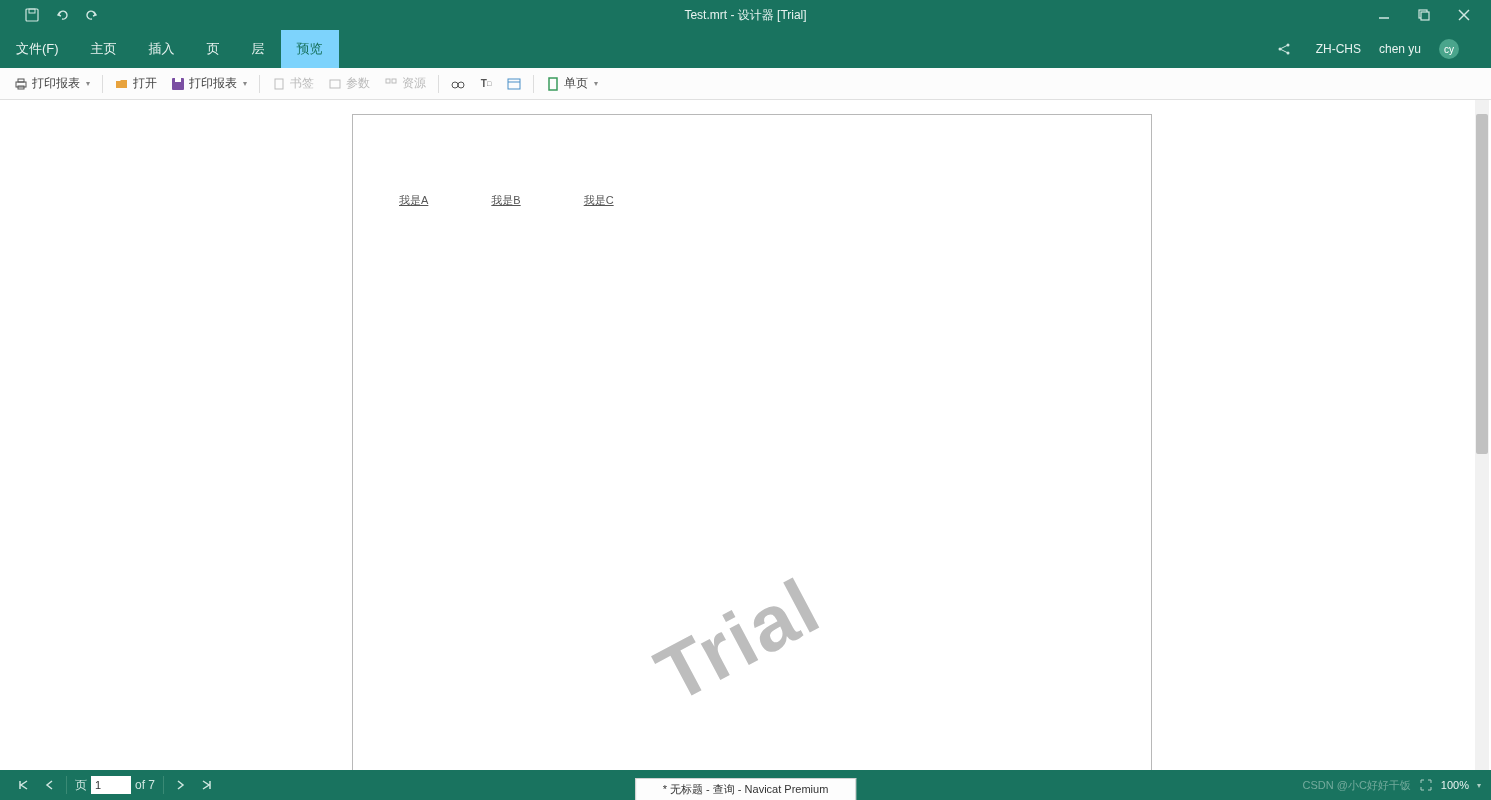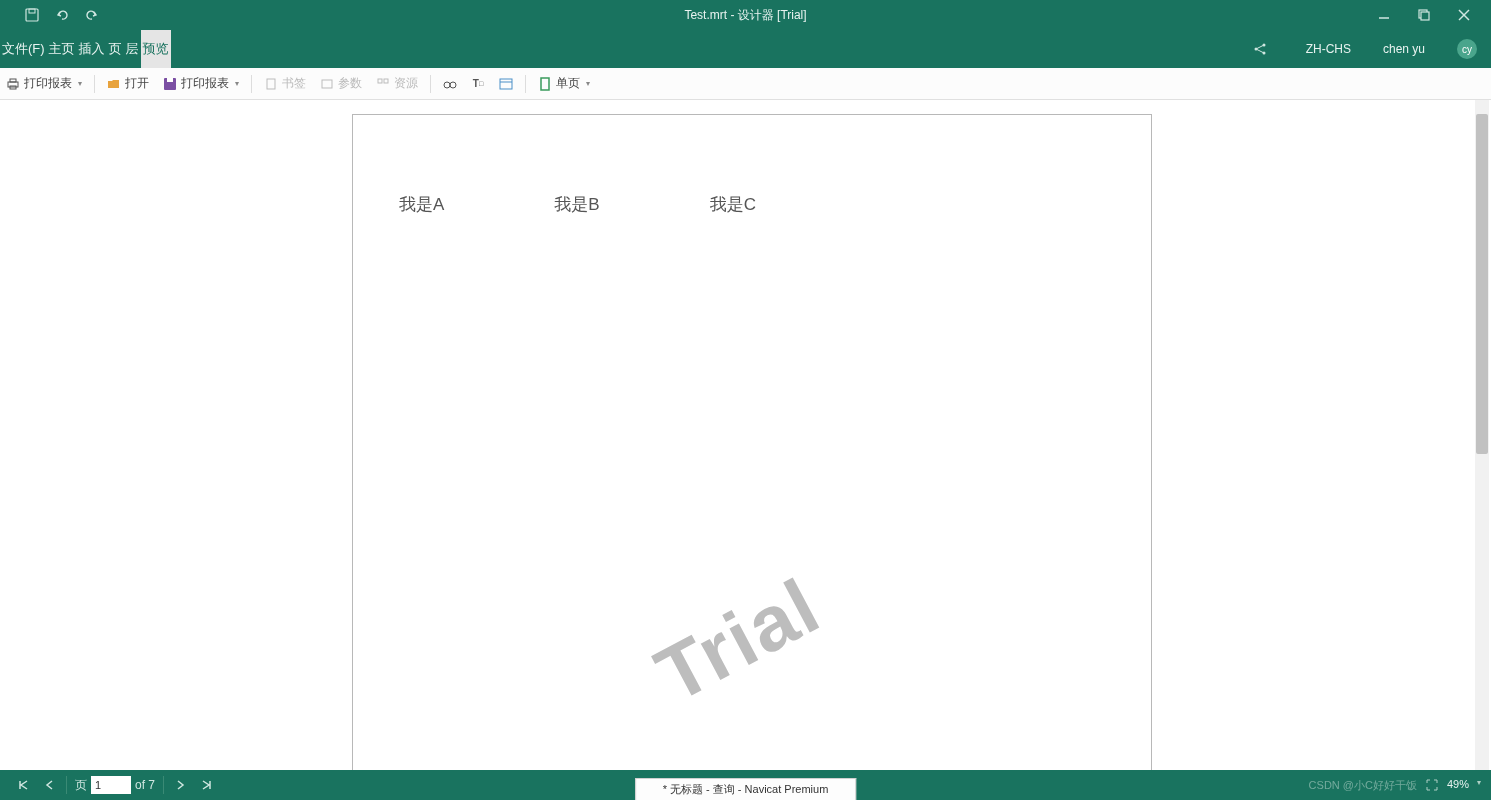--- a/index.html
+++ b/index.html
@@ -9,53 +9,53 @@
 
 .titlebar { height: 30px; background: #19735f; color: #cfe6e0; display: flex; align-items: center; position: relative; }
 .titlebar-left { display: flex; gap: 2px; padding-left: 18px; }
 .tb-btn { width: 28px; height: 28px; display: flex; align-items: center; justify-content: center; cursor: pointer; color: #cfe6e0; }
 .titlebar-title { position: absolute; left: 50%; transform: translateX(-50%); font-size: 12px; color: #e8f3f0; }
 .titlebar-right { margin-left: auto; display: flex; gap: 6px; padding-right: 10px; }
 .win-btn { width: 34px; height: 28px; display: flex; align-items: center; justify-content: center; cursor: pointer; color: #cfe6e0; }
 
 
 .menubar { height: 38px; background: #19735f; display: flex; align-items: stretch; color: #e8f3f0; }
-.menu-item { padding: 0 2px; display: flex; align-items: center; cursor: pointer; font-size: 13px; }
-.menu-item.active { background: #e5e5e5; color: #19735f; }
-.menubar-right { margin-left: auto; display: flex; align-items: center; gap: 32px; padding-right: 14px; font-size: 12px; color: #e8f3f0; }
+.menu-item { padding: 0 16px; display: flex; align-items: center; cursor: pointer; font-size: 13px; }
+.menu-item.active { background: #7dd3fc; color: #19735f; }
+.menubar-right { margin-left: auto; display: flex; align-items: center; gap: 18px; padding-right: 32px; font-size: 12px; color: #e8f3f0; }
 .avatar { width: 20px; height: 20px; border-radius: 50%; background: #4aa58c; display: flex; align-items: center; justify-content: center; font-size: 10px; color: #fff; }
 
 
-.toolbar { height: 32px; background: #fcfcfc; border-bottom: 1px solid #e0e0e0; display: flex; align-items: center; padding: 0 0; gap: 2px; font-size: 12px; }
+.toolbar { height: 32px; background: #fcfcfc; border-bottom: 1px solid #e0e0e0; display: flex; align-items: center; padding: 0 8px; gap: 2px; font-size: 12px; }
 .tool-btn { height: 24px; display: flex; align-items: center; gap: 4px; padding: 0 6px; cursor: pointer; color: #444; }
 .tool-btn.disabled { color: #bbb; cursor: default; }
 .tool-sep { width: 1px; height: 18px; background: #ddd; margin: 0 4px; }
 .tool-icon { width: 14px; height: 14px; display: inline-flex; align-items: center; justify-content: center; }
 .caret { font-size: 8px; color: #888; margin-left: 2px; }
 
 
 .canvas-area { flex: 1; background: #fff; position: relative; overflow: hidden; }
 .page { position: absolute; left: 352px; top: 14px; width: 800px; height: 740px; border: 1px solid #b8b8b8; background: #fff; }
-.page-content { display: flex; padding: 78px 46px 0 46px; gap: 110px; font-size: 17px; color: #555; position: relative; z-index: 2; }
+.page-content { display: flex; padding: 78px 46px 0 46px; gap: 63px; font-size: 11px; color: #555; position: relative; z-index: 2; text-decoration: underline; }
 .watermark { position: absolute; left: 300px; top: 480px; font-size: 78px; font-weight: bold; color: #bdbdbd; transform: rotate(-28deg); letter-spacing: 2px; z-index: 1; pointer-events: none; }
 
 
 .annotation-text { position: absolute; left: 900px; top: 18px; font-size: 26px; color: #ff0000; font-family: "Microsoft YaHei"; }
 .arrow-svg { position: absolute; left: 380px; top: 48px; pointer-events: none; }
 
 
 .scrollbar-v { position: absolute; right: 2px; top: 0; width: 14px; height: 100%; background: #f1f1f1; }
 .scroll-thumb { position: absolute; top: 14px; width: 12px; left: 1px; height: 340px; background: #c1c1c1; border-radius: 2px; }
 
 
 .statusbar { height: 30px; background: #19735f; display: flex; align-items: center; color: #cfe6e0; font-size: 12px; padding: 0 10px; position: relative; }
 .nav-btn { width: 26px; height: 22px; display: flex; align-items: center; justify-content: center; cursor: pointer; color: #cfe6e0; }
 .nav-sep { width: 1px; height: 18px; background: #3a8a75; margin: 0 4px; }
 .page-input { width: 40px; height: 18px; background: #fff; color: #333; border: none; padding: 0 4px; font-size: 11px; }
-.statusbar-right { margin-left: auto; display: flex; gap: 8px; font-size: 11px; color: #aecfc5; }
+.statusbar-right { margin-left: auto; display: flex; align-items: center; gap: 8px; font-size: 11px; color: #aecfc5; }
 .taskbar-item { position: absolute; left: 50%; transform: translateX(-50%); bottom: 0; background: #fdfdfd; color: #333; padding: 3px 27px; font-size: 11px; border: 1px solid #d0d0d0; border-bottom: none; }
 
 svg { display: block; }
 </style>
 </head>
 <body>
 
 <div class="app">
 
   <div class="titlebar">
@@ -268,18 +268,18 @@
 
     <div class="taskbar-item">* 无标题 - 查询 - Navicat Premium</div>
 
     <div class="statusbar-right">
       <span style="opacity:.6">CSDN @小C好好干饭</span>
       <span>
           <svg width="14" height="14">
             <path d="M2 5 L2 2 L5 2 M9 2 L12 2 L12 5 M12 9 L12 12 L9 12 M5 12 L2 12 L2 9" stroke="currentColor" fill="none"></path>
           </svg>
         </span>
-      <span style="color:#e8f3f0">49%</span>
+      <span style="color:#e8f3f0">100%</span>
       <span style="font-size:8px">▾</span>
     </div>
   </div>
 
 </div>
 
 </body></html>

